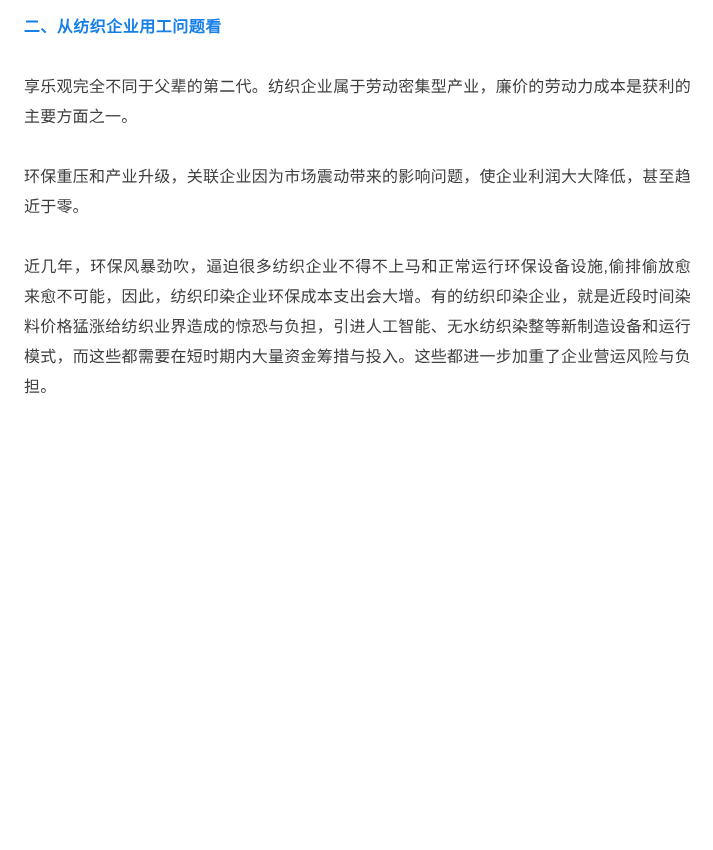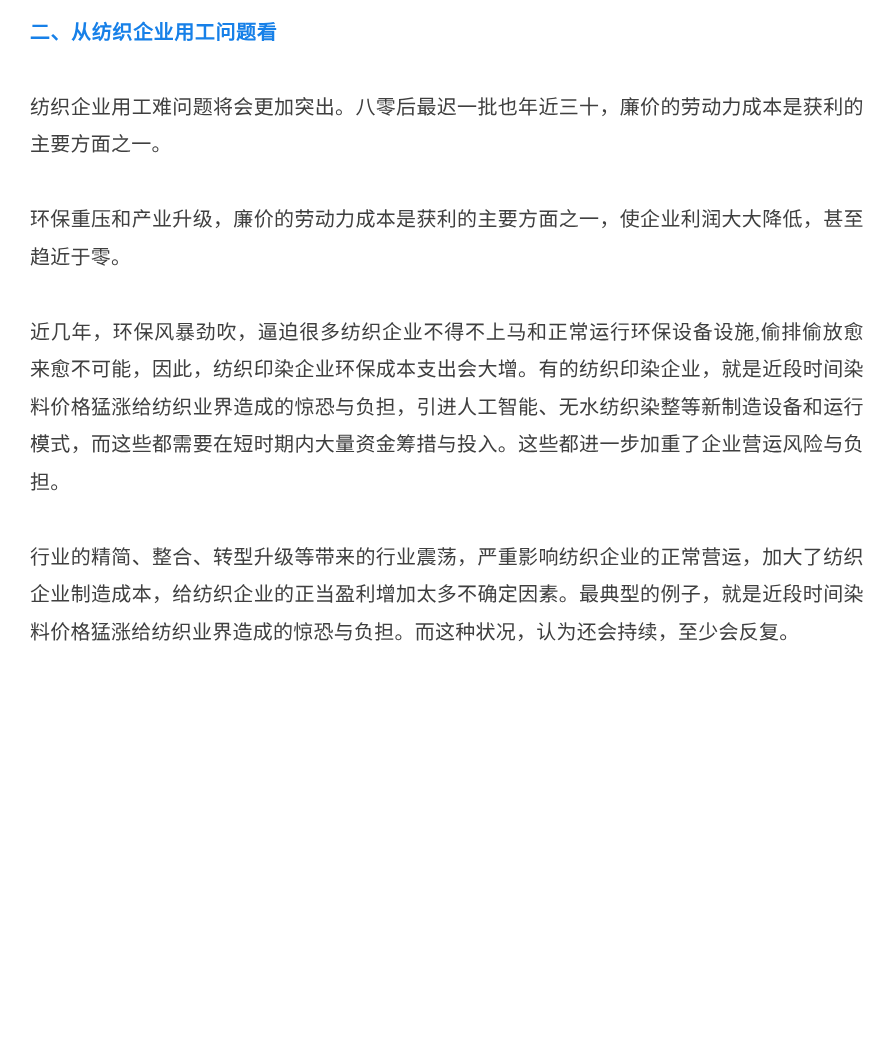--- a/index.html
+++ b/index.html
@@ -10,21 +10,20 @@
   body {
     width: 713px;
     height: 850px;
     overflow: hidden;
     font-family: "Liberation Sans", sans-serif;
   }
   .article {
     box-sizing: border-box;
     width: 713px;
     padding: 12px 22px 0 24px;
-    font-family: Liberation Serif, serif;
   }
   .section-heading {
     font-size: 16px;
     line-height: 30px;
     font-weight: 700;
     color: #1780e8;
     margin: 30px 0;
     letter-spacing: 0.5px;
   }
   .section-heading.first {
@@ -39,24 +38,23 @@
     letter-spacing: 0.2px;
   }
 </style>
 </head>
 <body>
 
 <div class="article">
 
   <h2 class="section-heading first">二、从纺织企业用工问题看</h2>
 
-  <p class="paragraph">纺织企业用工难问题将会更加突出。八零后最迟一批也年近三十，廉价的劳动力成本是获利的主要方面之一。</p>
+  <p class="paragraph">享乐观完全不同于父辈的第二代。纺织企业属于劳动密集型产业，廉价的劳动力成本是获利的主要方面之一。</p>
 
 
 
-  <p class="paragraph">环保重压和产业升级，廉价的劳动力成本是获利的主要方面之一，使企业利润大大降低，甚至趋近于零。</p>
+  <p class="paragraph">环保重压和产业升级，关联企业因为市场震动带来的影响问题，使企业利润大大降低，甚至趋近于零。</p>
 
   <p class="paragraph">近几年，环保风暴劲吹，逼迫很多纺织企业不得不上马和正常运行环保设备设施,偷排偷放愈来愈不可能，因此，纺织印染企业环保成本支出会大增。有的纺织印染企业，就是近段时间染料价格猛涨给纺织业界造成的惊恐与负担，引进人工智能、无水纺织染整等新制造设备和运行模式，而这些都需要在短时期内大量资金筹措与投入。这些都进一步加重了企业营运风险与负担。</p>
 
 
-  <p class="paragraph">行业的精简、整合、转型升级等带来的行业震荡，严重影响纺织企业的正常营运，加大了纺织企业制造成本，给纺织企业的正当盈利增加太多不确定因素。最典型的例子，就是近段时间染料价格猛涨给纺织业界造成的惊恐与负担。而这种状况，认为还会持续，至少会反复。</p>
 
 </div>
 
 </body></html>

